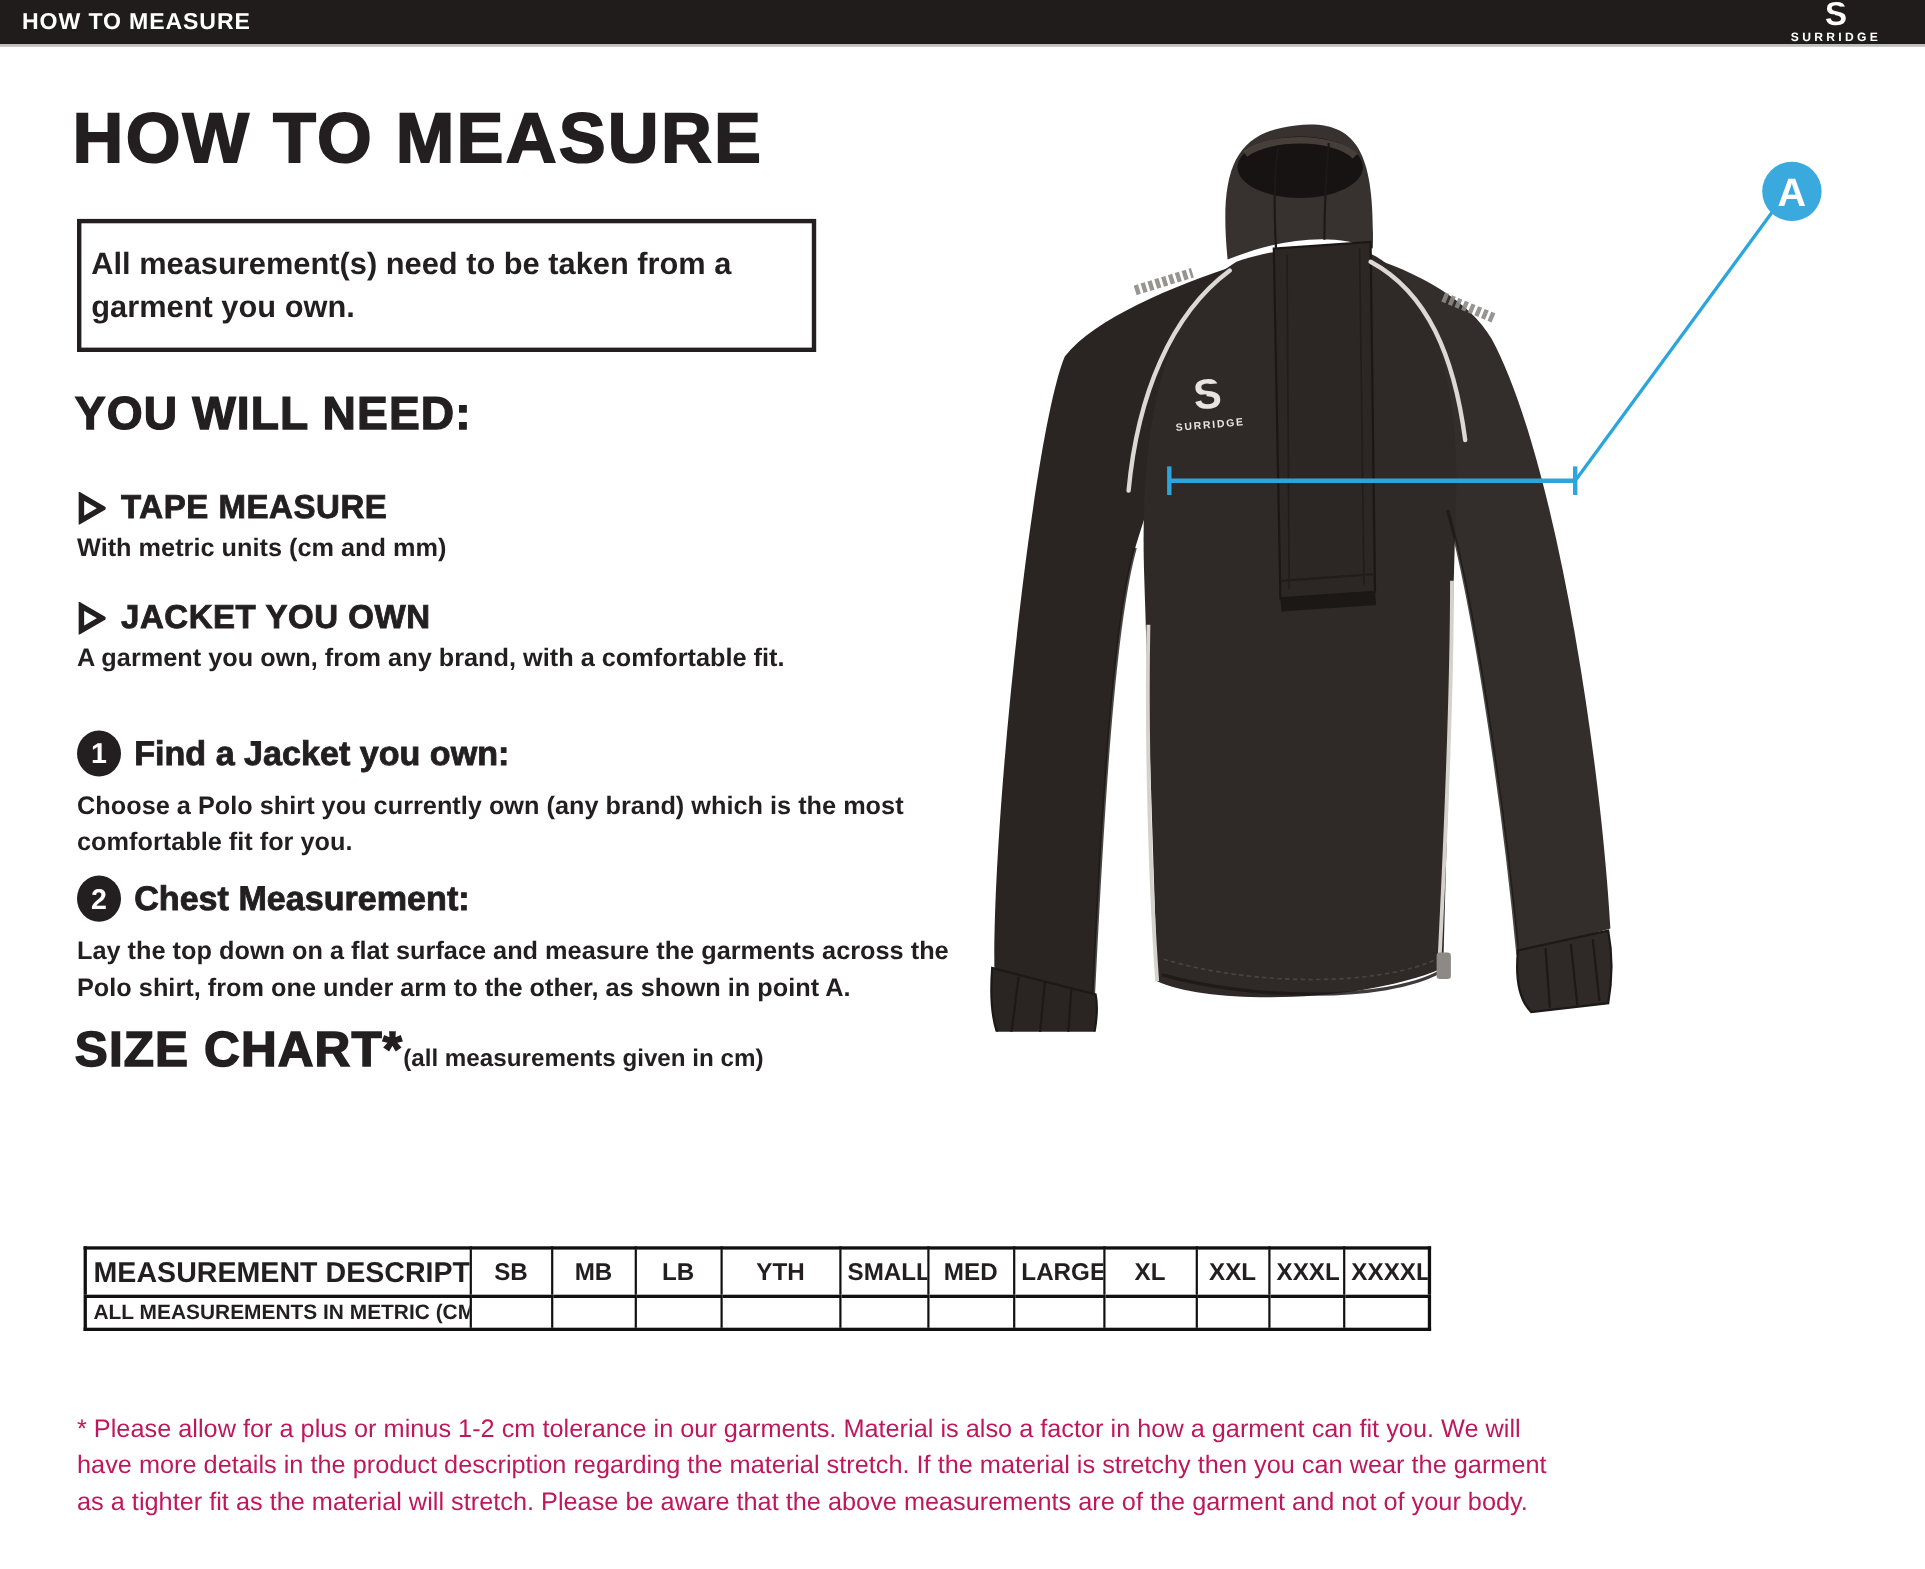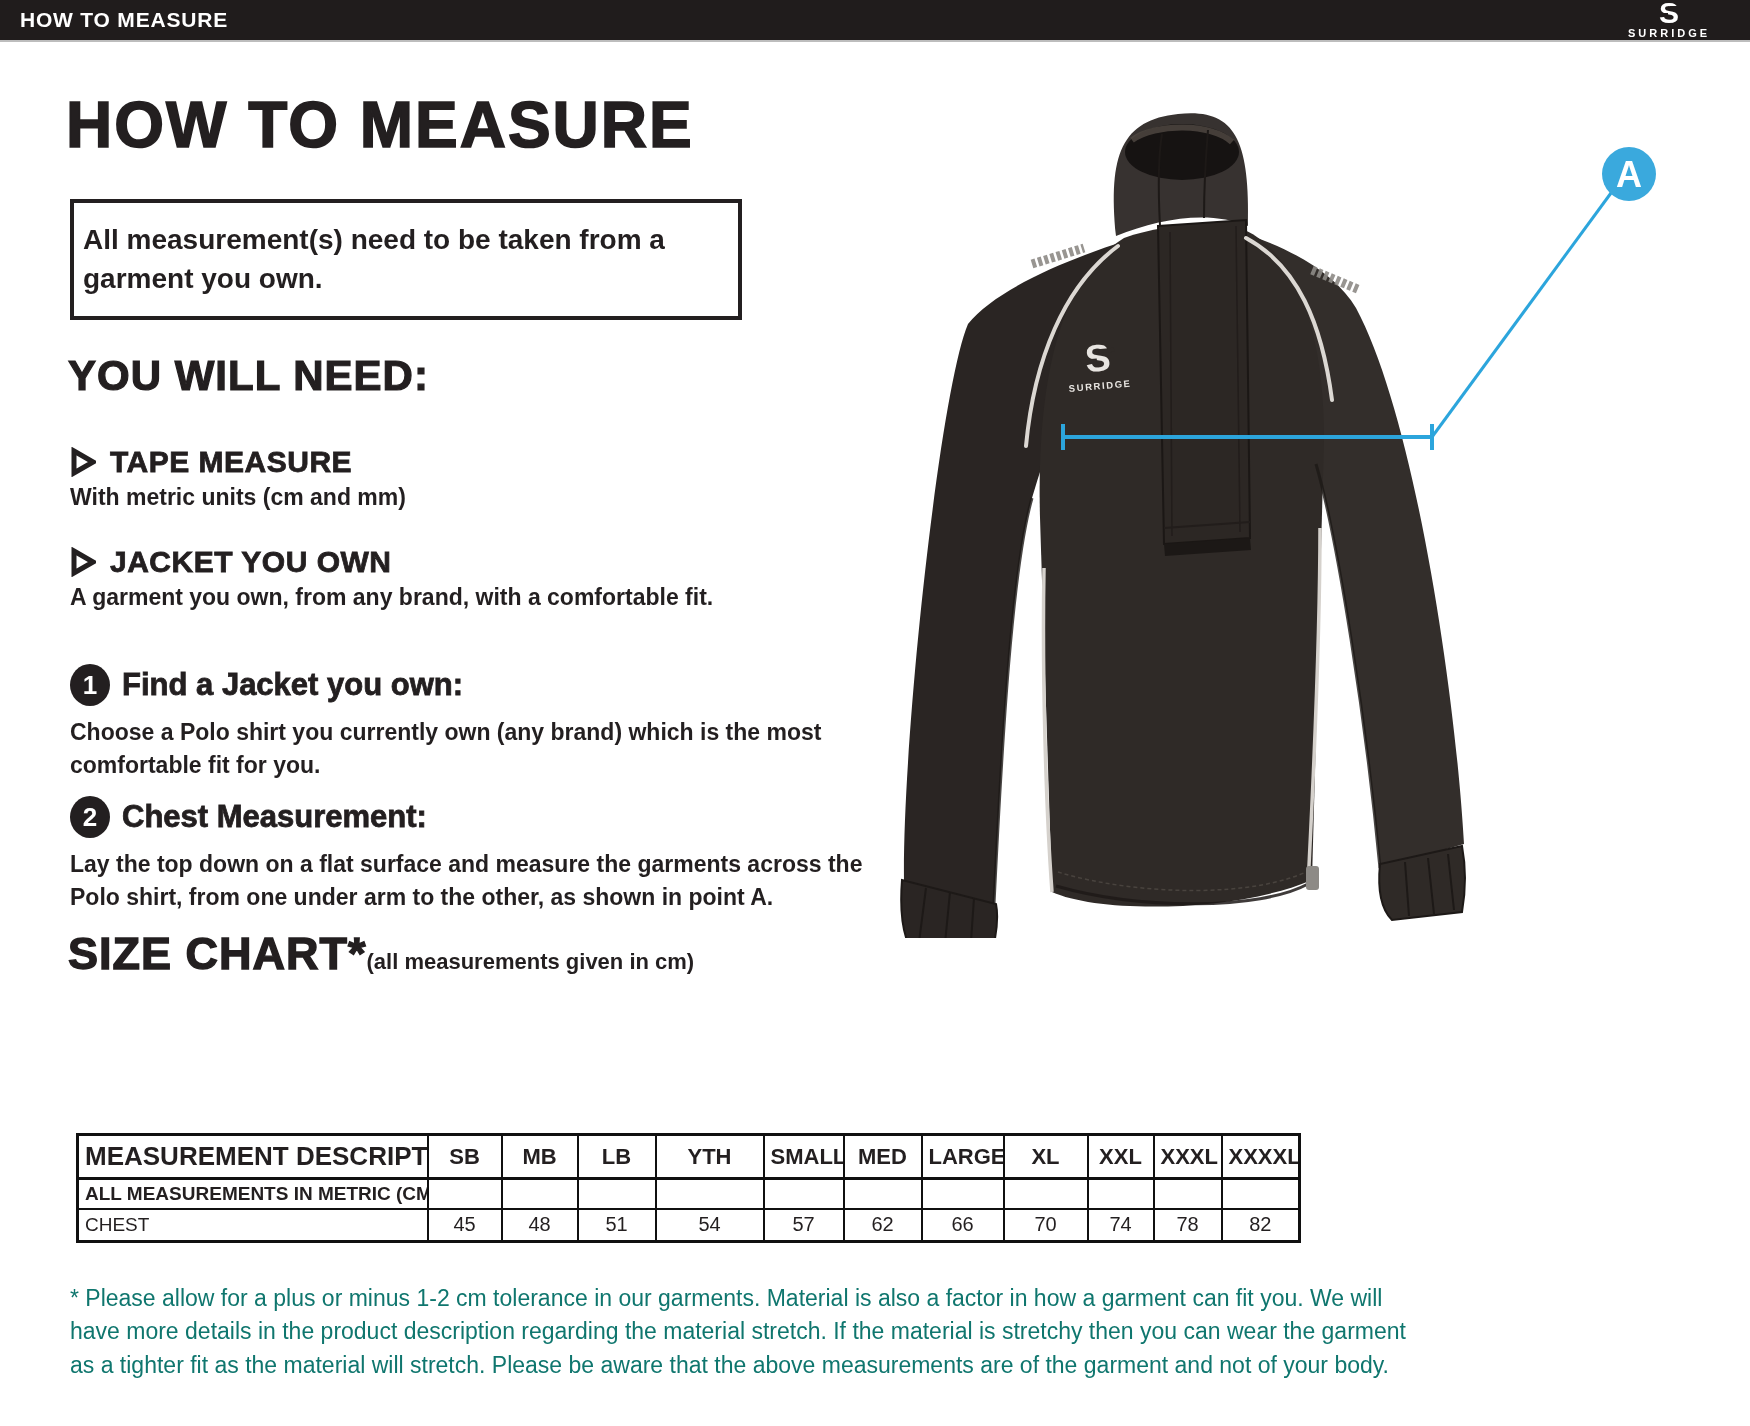--- a/index.html
+++ b/index.html
@@ -62,21 +62,21 @@
   }
   .size-table thead th{border-bottom:3px solid #101010;height:44px;}
   .size-table{border:3px solid #101010;}
   .desc-h{font-size:26px;font-weight:700;text-align:left;}
   .size-h{font-size:22px;font-weight:700;text-align:center;}
   .metric-row td{height:30px;font-size:19px;font-weight:700;text-align:left;}
   .data-row td{height:33px;font-size:20px;font-weight:400;text-align:center;}
   .data-row td.row-label{text-align:left;font-size:19px;}
   .footnote{
     position:absolute;left:70px;top:1282px;width:1352px;margin:0;
-    font-size:23px;font-weight:400;line-height:1.45;color:#0f766e;
+    font-size:23px;font-weight:400;line-height:1.45;color:#be185d;
   }
   
   .jacket{position:absolute;left:860px;top:98px;width:840px;height:840px;margin:0;}
 </style>
 </head>
 <body>
 
 <div class="canvas">
 
   <header class="topbar">
@@ -181,34 +181,20 @@
           <td></td>
         <td></td>
           <td></td>
           <td></td>
         <td></td>
           <td></td>
           <td></td>
         <td></td>
           <td></td>
       </tr>
-      <tr class="data-row">
-        <td class="row-label">CHEST</td>
-        <td>45</td>
-        <td>48</td>
-        <td>51</td>
-        <td>54</td>
-        <td>57</td>
-        <td>62</td>
-        <td>66</td>
-        <td>70</td>
-        <td>74</td>
-        <td>78</td>
-        <td>82</td>
-      </tr>
     </tbody>
   </table>
 
   <p class="footnote">* Please allow for a plus or minus 1-2 cm tolerance in our garments. Material is also a factor in how a garment can fit you. We will have more details in the product description regarding the material stretch.  If the material is stretchy then you can wear the garment as a tighter fit as the material will stretch.  Please be aware that the above measurements are of the garment and not of your body.</p>
 
   <figure class="jacket">
     <svg viewBox="0 0 840 840" width="840" height="840">
 
       <path fill="#2a2523" d="M268,142 C205,162 135,192 108,226 C80,292 42,642 44,784 L134,808 C142,642 152,470 172,400 C205,292 245,196 268,142 Z"></path>
 

